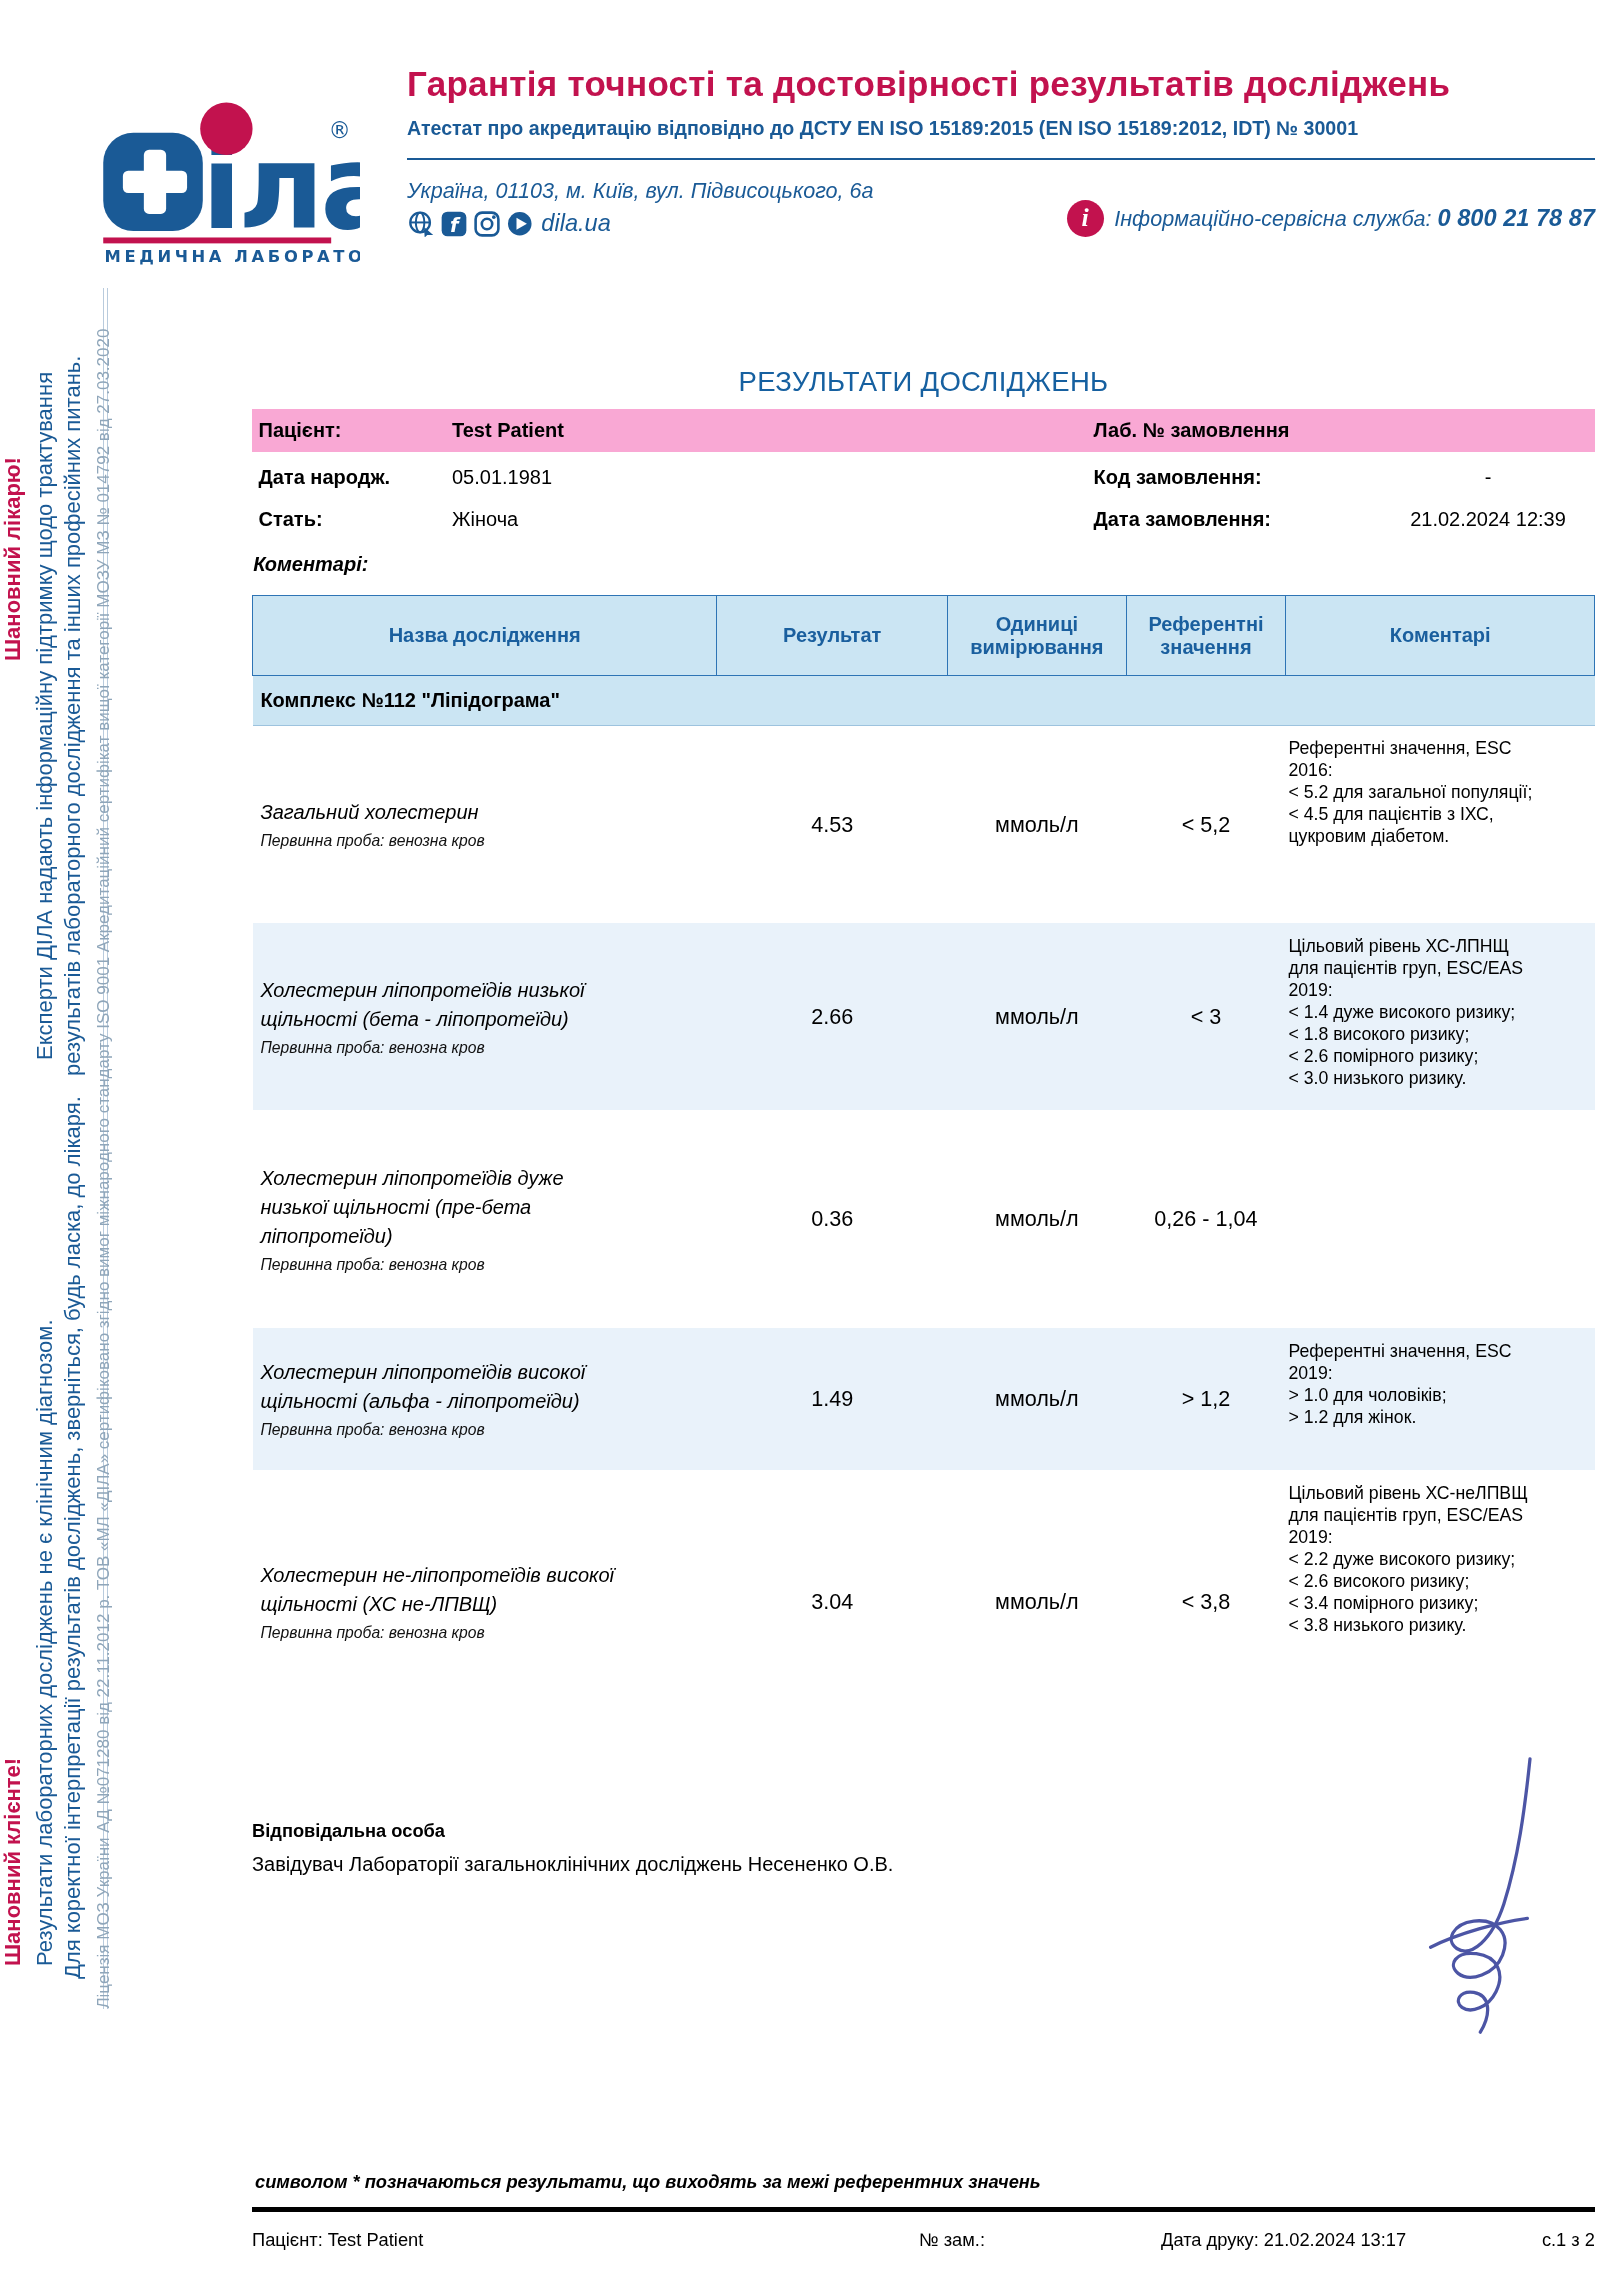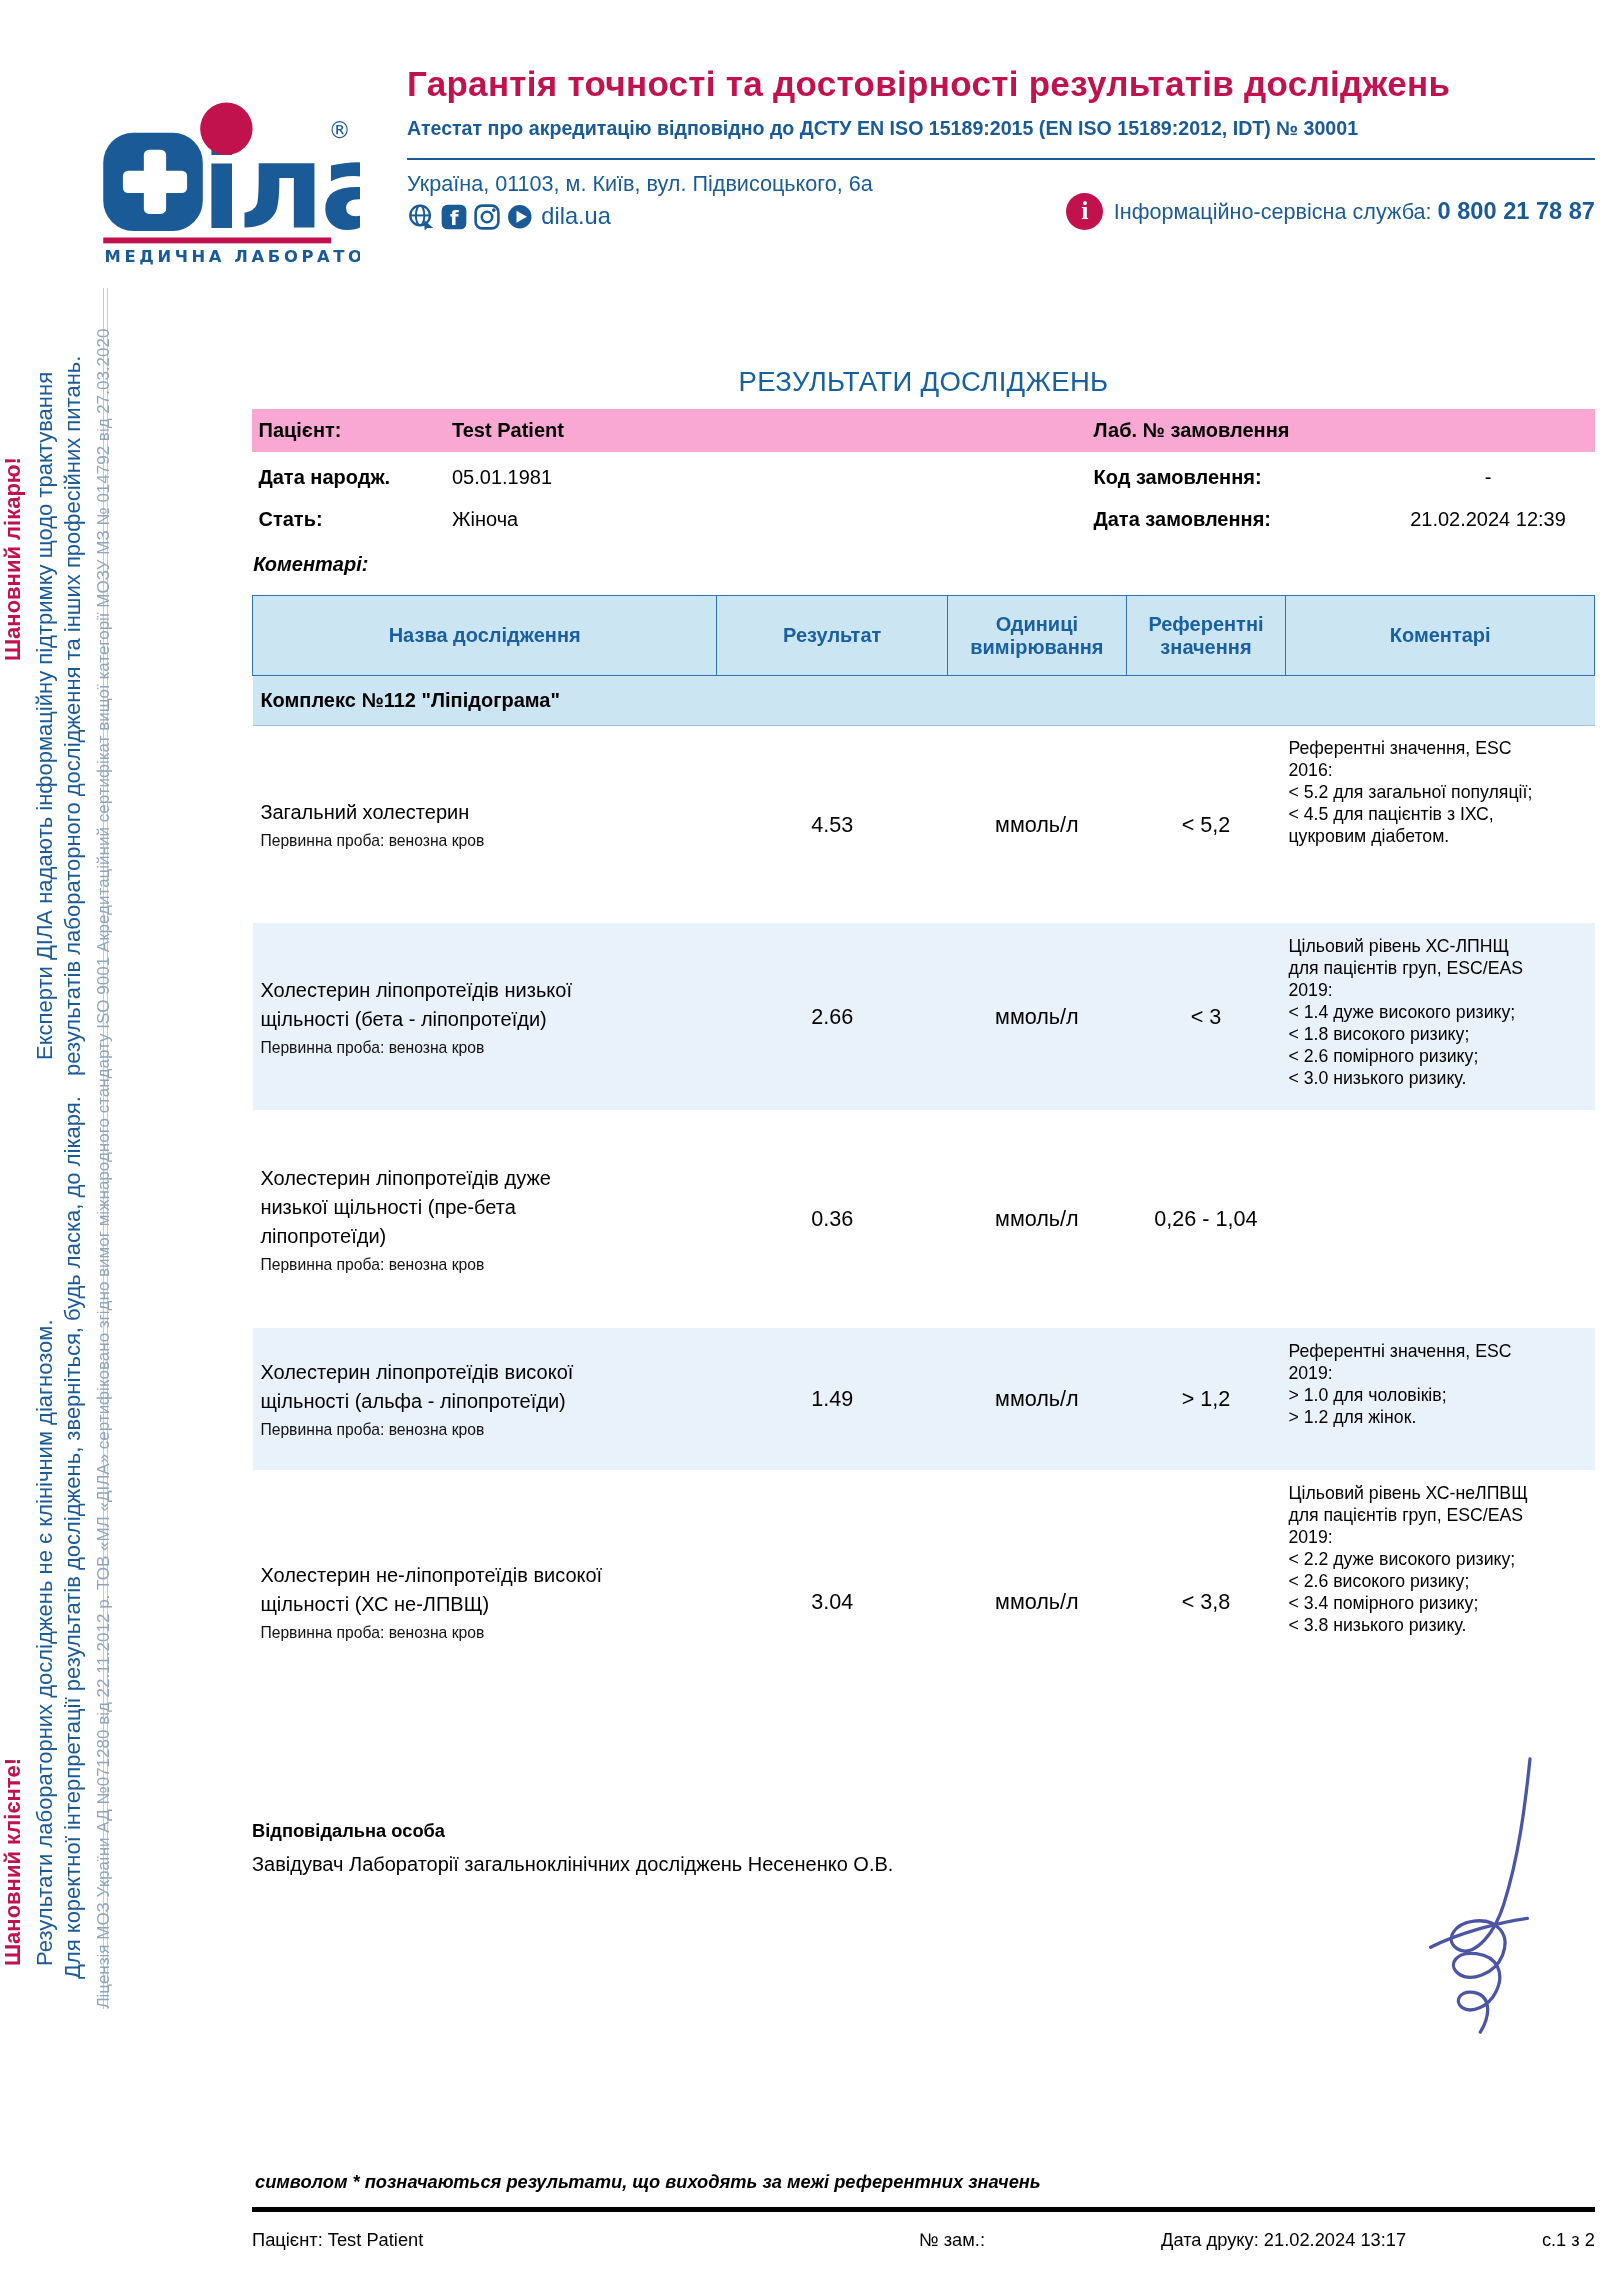--- a/index.html
+++ b/index.html
@@ -14,21 +14,21 @@
   .v-lic{color:#8fa6ba;font-size:17px;line-height:19.6px;height:19.6px;}
   .v-sep{position:absolute;left:103px;top:288px;height:1721px;width:2.6px;
          border-left:1.3px solid #b9cbdd;border-right:1.3px solid #b9cbdd;}
 
   
   .logo{position:absolute;left:98px;top:92px;}
   .hdr{position:absolute;left:407px;top:62px;width:1188px;}
   .hdr-title{color:#c2124e;font-size:35px;font-weight:600;line-height:43px;letter-spacing:0.3px;}
   .hdr-accr{color:#1a5a96;font-size:19.6px;font-weight:bold;margin-top:10.5px;line-height:25px;}
   .hdr-rule{height:2.6px;background:#1a5a96;margin-top:17px;}
-  .hdr-row{display:flex;justify-content:space-between;margin-top:10px;}
+  .hdr-row{display:flex;justify-content:space-between;margin-top:17px;font-style:italic;}
   .addr{color:#1a5a96;font-size:21.6px;line-height:27.5px;}
   .addr-icons{display:flex;align-items:center;gap:6.5px;margin-top:5.2px;}
   .site{color:#1a5a96;font-size:23.6px;margin-left:1.3px;}
   .info{display:flex;align-items:center;gap:10.5px;margin-top:22px;}
   .info-badge{width:37px;height:37px;border-radius:50%;background:#c2124e;color:#fff;
               display:flex;align-items:center;justify-content:center;
               font-size:26px;font-weight:bold;font-family:"Liberation Serif",serif;}
   .info-text{color:#1a5a96;font-size:21.6px;}
   .info-phone{font-weight:bold;font-size:23.6px;}
 
@@ -45,21 +45,21 @@
 
   table.results{border-collapse:collapse;width:1343px;margin-top:19.6px;table-layout:fixed;}
   .thead-row th{background:#cbe5f3;border:1.3px solid #2e74b5;color:#1a5f9e;
                 font-size:20px;font-weight:bold;height:73px;text-align:center;padding:2.6px;}
   .col-name{width:34.6%;} .col-res{width:17.2%;} .col-units{width:13.3%;}
   .col-ref{width:11.9%;} .col-comm{width:23%;}
   .section-row td{background:#cbe5f3;font-weight:bold;font-size:20px;color:#000;
                   height:47px;padding-left:7.9px;border-bottom:0.7px solid #9dc3de;}
   tr.data td{vertical-align:middle;padding:7.9px 0;}
   tr.data.alt td{background:#e9f2fa;}
-  .cell-name{padding-left:7.9px !important;}
+  .cell-name{padding-left:7.9px !important;font-style:italic;}
   .tname{font-size:20px;line-height:29px;white-space:pre-line;max-width:366px;}
   .tsample{font-size:15.7px;line-height:19.6px;margin-top:3.9px;color:#111;}
   .tval{text-align:center;font-size:21.6px;margin-top:44px;}
   .tcomm{vertical-align:top !important;}
   .tcomm-inner{font-size:17.7px;line-height:22px;white-space:pre-line;padding:3.9px 5.2px 3.9px 2.6px;}
   tr.r0 td{height:182px;} tr.r1 td{height:171px;} tr.r2 td{height:202px;}
   tr.r3 td{height:126px;} tr.r4 td{height:249px;} tr.r5 td{height:67px;}
 
   .signoff{margin-top:85px;}
   .resp-label{font-weight:bold;font-size:18.3px;}

